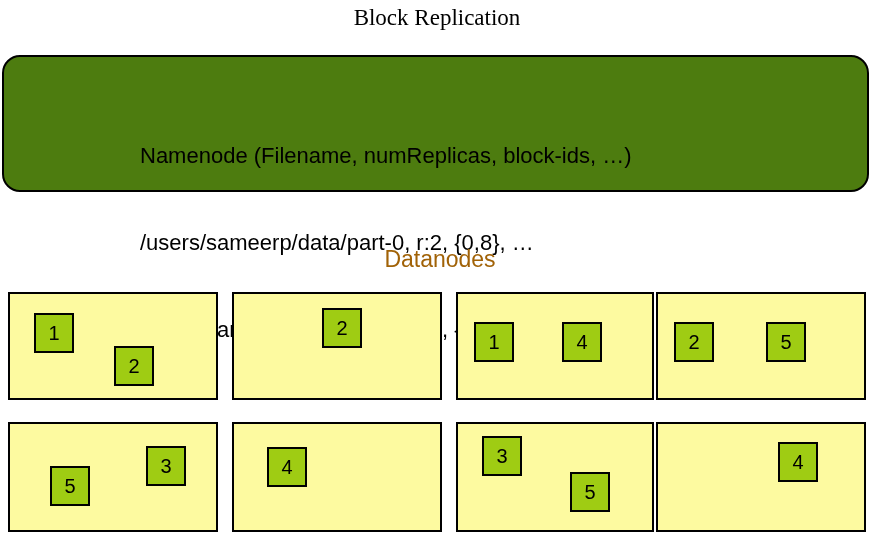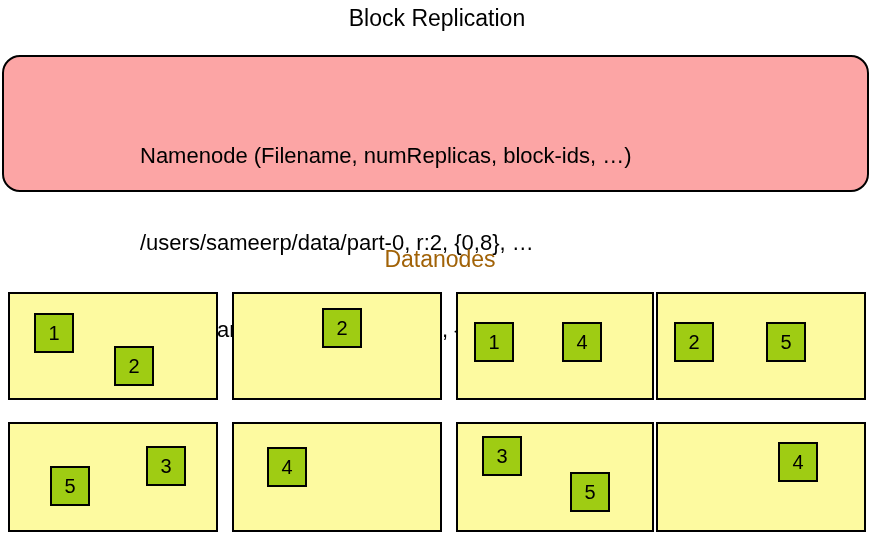--- a/index.html
+++ b/index.html
@@ -20,31 +20,32 @@
   #diagram-title {
     position: absolute;
     left: 0;
     top: 4px;
     width: 874px;
     text-align: center;
     font-size: 23px;
     line-height: 28px;
     color: #000000;
     white-space: nowrap;
+    font-family: Liberation Serif, serif;
   }
 
   
   #namenode-panel {
     position: absolute;
     left: 2px;
     top: 55px;
     width: 867px;
     height: 137px;
     box-sizing: border-box;
-    background: #fca5a5;
+    background: #4d7c0f;
     border: 2px solid #000000;
     border-radius: 18px;
   }
   #namenode-text {
     position: absolute;
     left: 136px;
     top: 26px;
     font-size: 22px;
     line-height: 29px;
     color: #000000;

